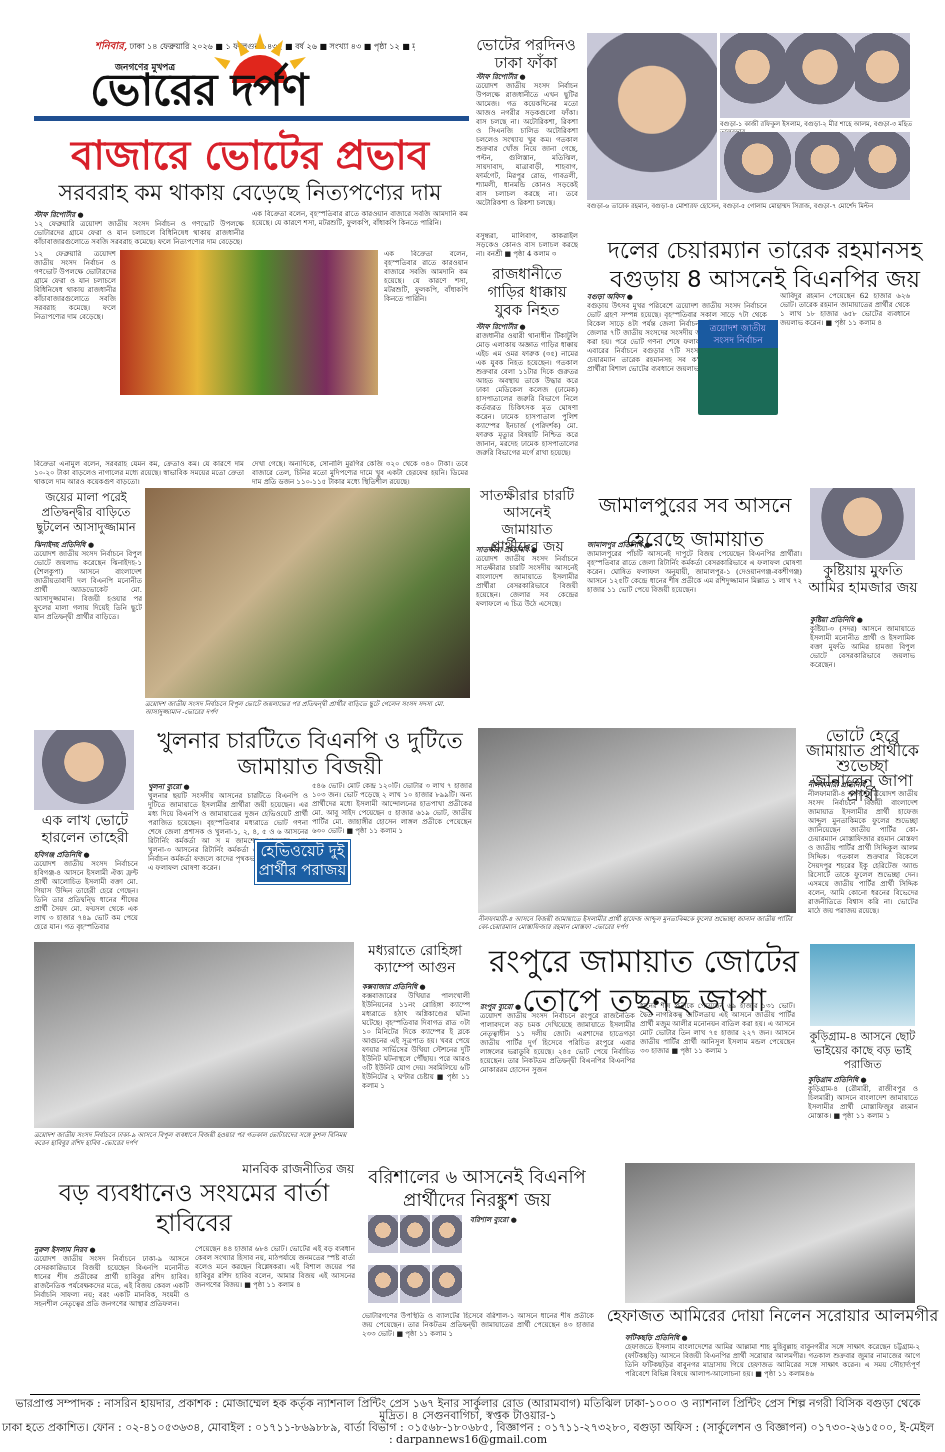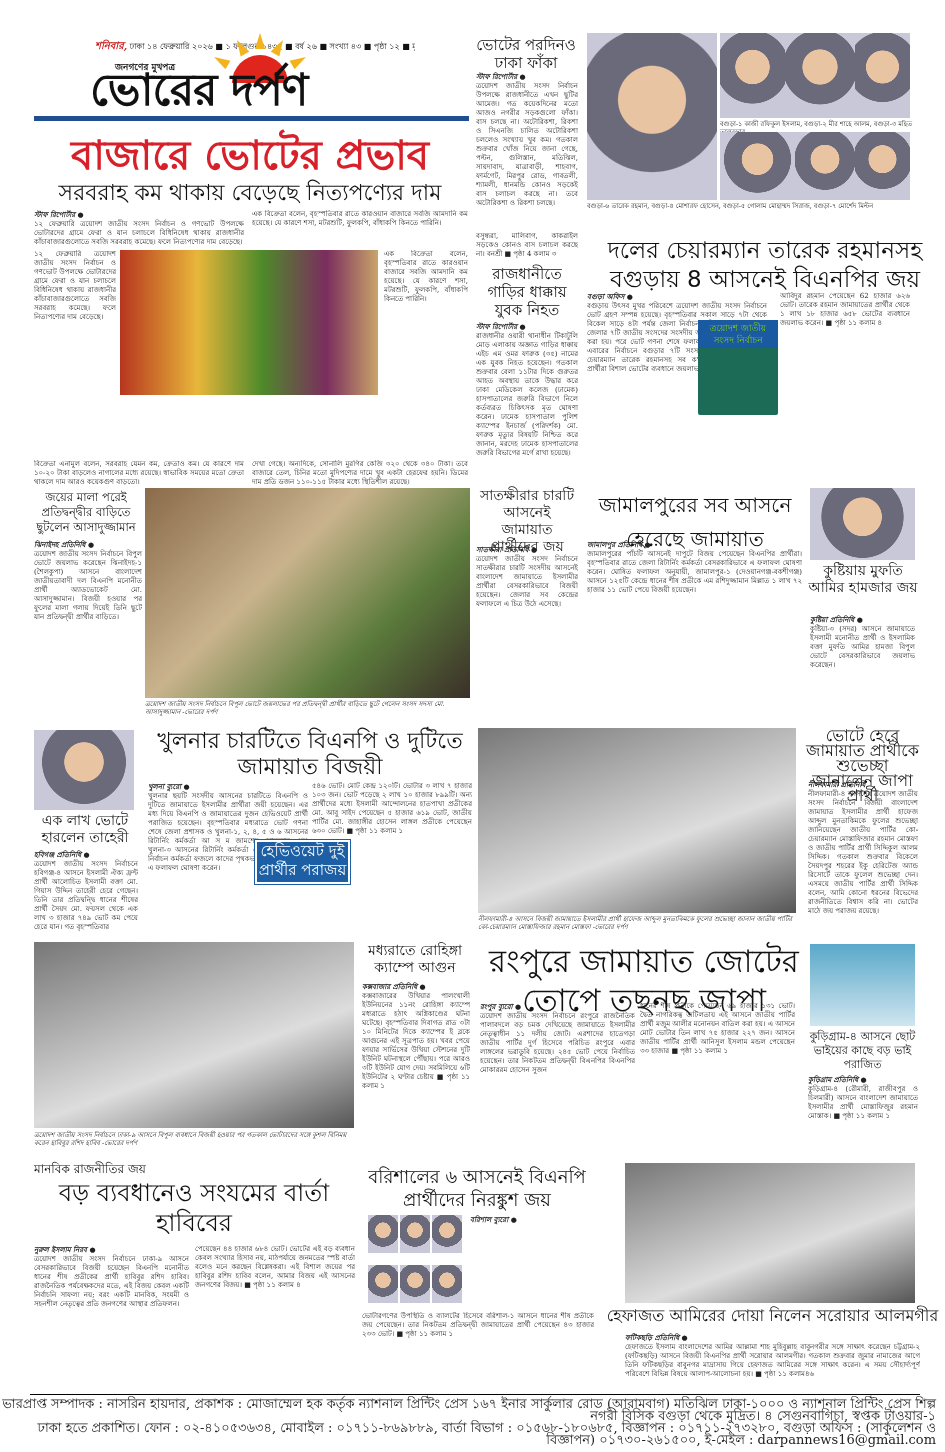--- a/index.html
+++ b/index.html
@@ -19,23 +19,23 @@
 .photo{background:linear-gradient(135deg,#8a6a4a,#c9b38d 40%,#5c7c3c 70%,#3a2f28);}
 .photo.gray{background:linear-gradient(160deg,#777,#bbb 40%,#ddd 60%,#555)}
 .photo.blue{background:linear-gradient(180deg,#5aa8c9,#cfe6ef)}
 .photo.face{background:radial-gradient(circle at 50% 40%,#e8c4a2 0 28%,#6a6a7a 29% 60%,#c8c8d8 61%)}
 .photo.market{background:linear-gradient(90deg,#b6361f,#e8b63a 30%,#4e8a2a 55%,#7b2d5e 80%,#c9a46a)}
 .hl{text-align:center;font-size:16px;line-height:19px;font-family:"DejaVu Sans",sans-serif}
 .hl.med{font-size:20px;line-height:34px}
 .caption{font-size:6.5px;line-height:8px;font-style:italic;color:#222}
 .rule{background:#000}
 .badge-blue{background:#1c5fa4;color:#fff;text-align:center;font-size:15px;line-height:19px;border:2px solid #fff;outline:1px solid #1c5fa4}
-.election-box{background:#1b6b57;border-radius:2px;color:#84cc16}
+.election-box{background:#1b6b57;border-radius:2px;color:#c4b5fd}
 .election-box .title{background:#1a5aa0;font-size:9px;text-align:center;line-height:12px;padding:2px}
-.footer{left:0;top:1398px;width:936px;text-align:right;font-size:13px;line-height:12px;color:#222}
+.footer{left:0;top:1398px;width:936px;text-align:center;font-size:11px;line-height:12px;color:#222}
 </style>
 </head>
 <body>
 
 <div class="abs dateline"><span class="day">শনিবার,</span> <span>ঢাকা ১৪ ফেব্রুয়ারি ২০২৬ ■ ১ ফাল্গুন ১৪৩২ ■ বর্ষ ২৬ ■ সংখ্যা ৪৩ ■ পৃষ্ঠা ১২ ■ মূল্য ৮ টাকা</span></div>
 <div class="abs sun">
   <span class="ray" style="left:-16px;top:-2px;transform:rotate(-60deg)"></span>
   <span class="ray" style="left:4px;top:-16px;transform:rotate(-30deg)"></span>
   <span class="ray" style="left:23px;top:-22px"></span>
   <span class="ray" style="left:42px;top:-16px;transform:rotate(30deg)"></span>
@@ -115,21 +115,21 @@
 <div class="abs body" style="left:362px;top:982px;width:108px;height:150px"><span class="by">কক্সবাজার প্রতিনিধি ●</span><br><span>কক্সবাজারের উখিয়ার পালংখালী ইউনিয়নের ১১নং রোহিঙ্গা ক্যাম্পে মধ্যরাতে হঠাৎ অগ্নিকাণ্ডের ঘটনা ঘটেছে। বৃহস্পতিবার দিবাগত রাত ৩টা ১০ মিনিটের দিকে ক্যাম্পের ই ব্লকে আগুনের এই সূত্রপাত হয়। খবর পেয়ে ফায়ার সার্ভিসের উখিয়া স্টেশনের দুটি ইউনিট ঘটনাস্থলে পৌঁছায়। পরে আরও ৩টি ইউনিট যোগ দেয়। সবমিলিয়ে ৬টি ইউনিটের ২ ঘণ্টার চেষ্টায়</span> <span>■ পৃষ্ঠা ১১ কলাম ১</span></div>
 
 <div class="abs hl" style="left:484px;top:942px;width:320px;font-size:31px;line-height:39px">রংপুরে জামায়াত জোটের তোপে তছনছ জাপা</div>
 <div class="abs body" style="left:480px;top:1002px;width:155px;height:130px"><span class="by">রংপুর ব্যুরো ●</span><br><span>ত্রয়োদশ জাতীয় সংসদ নির্বাচনে রংপুরে রাজনৈতিক পালাবদলে বড় চমক দেখিয়েছে জামায়াতে ইসলামীর নেতৃত্বাধীন ১১ দলীয় জোট। এরশাদের হাতেগড়া জাতীয় পার্টির দুর্গ হিসেবে পরিচিত রংপুরে এবার লাঙ্গলের ভরাডুবি হয়েছে। ২৪৫ ভোট পেয়ে নির্বাচিত হয়েছেন। তার নিকটতম প্রতিদ্বন্দ্বী বিএনপির বিএনপির মোকাররম হোসেন সুজন</span></div>
 <div class="abs body" style="left:640px;top:1002px;width:155px;height:130px"><span>ধানের শীষ প্রতীকে পেয়েছেন ৬৯ হাজার ১৩১ ভোট। দ্বৈত নাগরিকত্ব জটিলতায় এই আসনে জাতীয় পার্টির প্রার্থী মজুম আলীর মনোনয়ন বাতিল করা হয়। এ আসনে মোট ভোটার তিন লাখ ৭৫ হাজার ২২৭ জন। আসনে জাতীয় পার্টির প্রার্থী আনিসুল ইসলাম মন্ডল পেয়েছেন ৩৩ হাজার</span> <span>■ পৃষ্ঠা ১১ কলাম ১</span></div>
 
 <div class="abs photo blue" style="left:810px;top:944px;width:105px;height:82px"></div>
 <div class="abs hl" style="left:805px;top:1030px;width:115px;font-size:11px;line-height:14px">কুড়িগ্রাম-৪ আসনে ছোট ভাইয়ের কাছে বড় ভাই পরাজিত</div>
 <div class="abs body" style="left:808px;top:1075px;width:110px;height:60px"><span class="by">কুড়িগ্রাম প্রতিনিধি ●</span><br><span>কুড়িগ্রাম-৪ (রৌমারী, রাজীবপুর ও চিলমারী) আসনে বাংলাদেশ জামায়াতে ইসলামীর প্রার্থী মোস্তাফিজুর রহমান মোস্তাক।</span> <span>■ পৃষ্ঠা ১১ কলাম ১</span></div>
 
-<div class="abs" style="left:34px;top:1160px;width:320px;text-align:left;font-size:12px;font-family:'DejaVu Sans',sans-serif">মানবিক রাজনীতির জয়</div>
+<div class="abs" style="left:34px;top:1160px;width:320px;text-align:right;font-size:12px;font-family:'DejaVu Sans',sans-serif">মানবিক রাজনীতির জয়</div>
 <div class="abs hl" style="left:34px;top:1178px;width:320px;font-size:24px;line-height:30px">বড় ব্যবধানেও সংযমের বার্তা হাবিবের</div>
 <div class="abs body" style="left:34px;top:1245px;width:155px;height:140px"><span class="by">নুরুল ইসলাম নিরব ●</span><br><span>ত্রয়োদশ জাতীয় সংসদ নির্বাচনে ঢাকা-৯ আসনে বেসরকারিভাবে বিজয়ী হয়েছেন বিএনপি মনোনীত ধানের শীষ প্রতীকের প্রার্থী হাবিবুর রশিদ হাবিব। রাজনৈতিক পর্যবেক্ষকদের মতে, এই বিজয় কেবল একটি নির্বাচনি সাফল্য নয়; বরং একটি মানবিক, সংযমী ও সহনশীল নেতৃত্বের প্রতি জনগণের আস্থার প্রতিফলন।</span></div>
 <div class="abs body" style="left:195px;top:1245px;width:160px;height:140px"><span>পেয়েছেন ৪৪ হাজার ৬৮৪ ভোট। ভোটের এই বড় ব্যবধান কেবল সংখ্যার হিসাব নয়, মাঠপর্যায়ে জনমতের স্পষ্ট বার্তা বলেও মনে করছেন বিশ্লেষকরা। এই বিশাল জয়ের পর হাবিবুর রশিদ হাবিব বলেন, আমার বিজয় এই আসনের জনগণের বিজয়।</span> <span>■ পৃষ্ঠা ১১ কলাম ৪</span></div>
 
 <div class="abs hl" style="left:362px;top:1165px;width:230px;font-size:18px;line-height:23px">বরিশালের ৬ আসনেই বিএনপি প্রার্থীদের নিরঙ্কুশ জয়</div>
 <div class="abs photo face" style="left:368px;top:1215px;width:30px;height:38px"></div>
 <div class="abs photo face" style="left:400px;top:1215px;width:30px;height:38px"></div>
 <div class="abs photo face" style="left:432px;top:1215px;width:30px;height:38px"></div>
 <div class="abs photo face" style="left:368px;top:1265px;width:30px;height:38px"></div>
 <div class="abs photo face" style="left:400px;top:1265px;width:30px;height:38px"></div>

